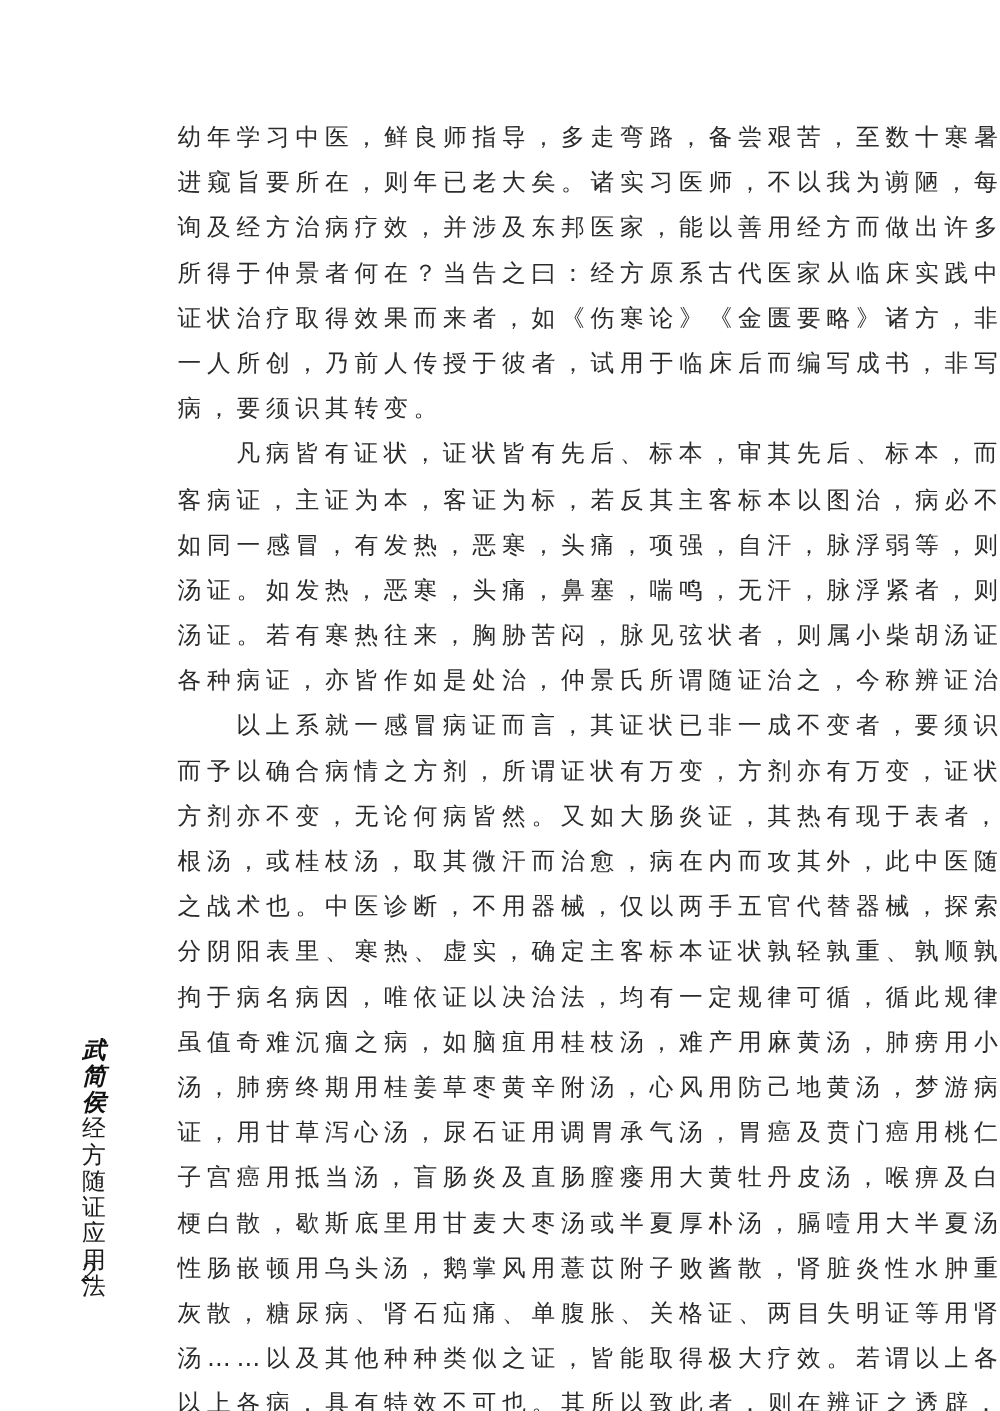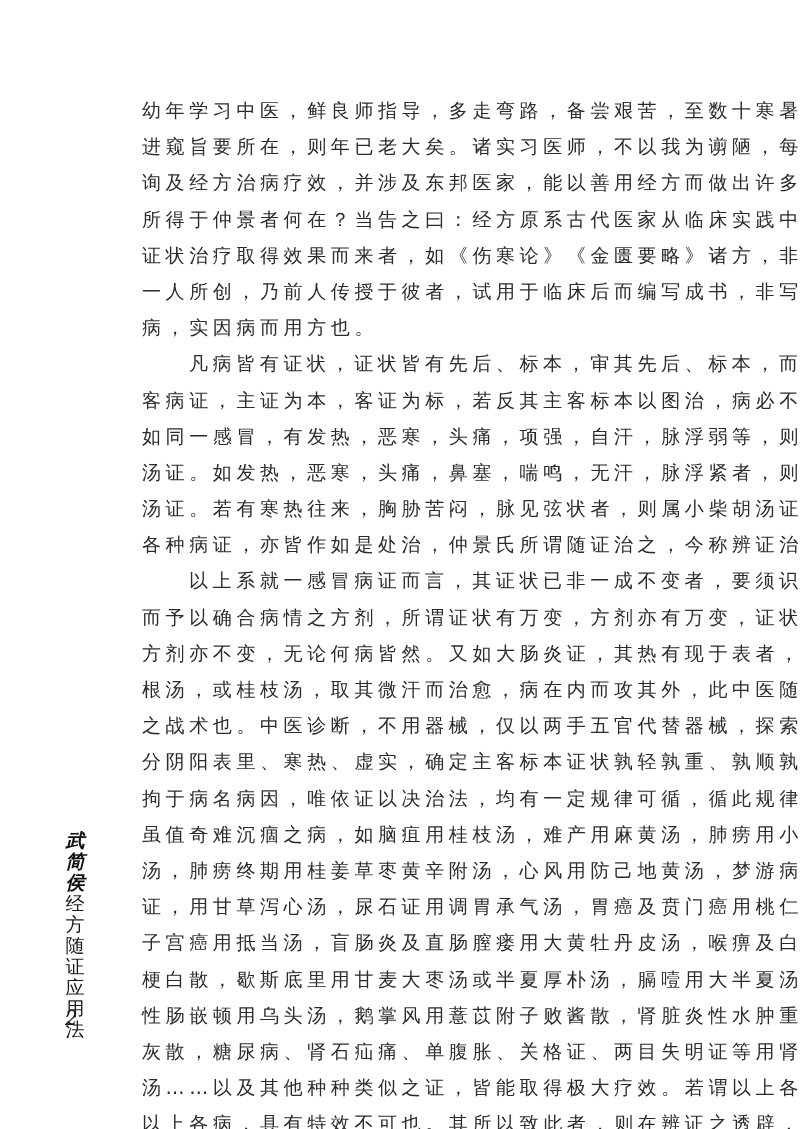--- a/index.html
+++ b/index.html
@@ -81,21 +81,21 @@
 
 <div class="page">
 
   <div class="body-text" id="body-text">
       <div class="line">幼年学习中医，鲜良师指导，多走弯路，备尝艰苦，至数十寒暑，始得</div>
       <div class="line">进窥旨要所在，则年已老大矣。诸实习医师，不以我为谫陋，每至我处</div>
       <div class="line">询及经方治病疗效，并涉及东邦医家，能以善用经方而做出许多奇迹，</div>
       <div class="line">所得于仲景者何在？当告之曰：经方原系古代医家从临床实践中，依据</div>
       <div class="line">证状治疗取得效果而来者，如《伤寒论》《金匮要略》诸方，非由仲景氏</div>
       <div class="line">一人所创，乃前人传授于彼者，试用于临床后而编写成书，非写方以待</div>
-      <div class="line last">病，实因病而用方也。</div>
+      <div class="line last">病，要须识其转变。</div>
       <div class="line indent">凡病皆有证状，证状皆有先后、标本，审其先后、标本，而确定主</div>
       <div class="line">客病证，主证为本，客证为标，若反其主客标本以图治，病必不解。即</div>
       <div class="line">如同一感冒，有发热，恶寒，头痛，项强，自汗，脉浮弱等，则属桂枝</div>
       <div class="line">汤证。如发热，恶寒，头痛，鼻塞，喘鸣，无汗，脉浮紧者，则属麻黄</div>
       <div class="line">汤证。若有寒热往来，胸胁苦闷，脉见弦状者，则属小柴胡汤证。其他</div>
       <div class="line">各种病证，亦皆作如是处治，仲景氏所谓随证治之，今称辨证治疗者是。</div>
       <div class="line indent">以上系就一感冒病证而言，其证状已非一成不变者，要须识其转变，</div>
       <div class="line">而予以确合病情之方剂，所谓证状有万变，方剂亦有万变，证状不变，</div>
       <div class="line">方剂亦不变，无论何病皆然。又如大肠炎证，其热有现于表者，每用葛</div>
       <div class="line">根汤，或桂枝汤，取其微汗而治愈，病在内而攻其外，此中医随机应变</div>

